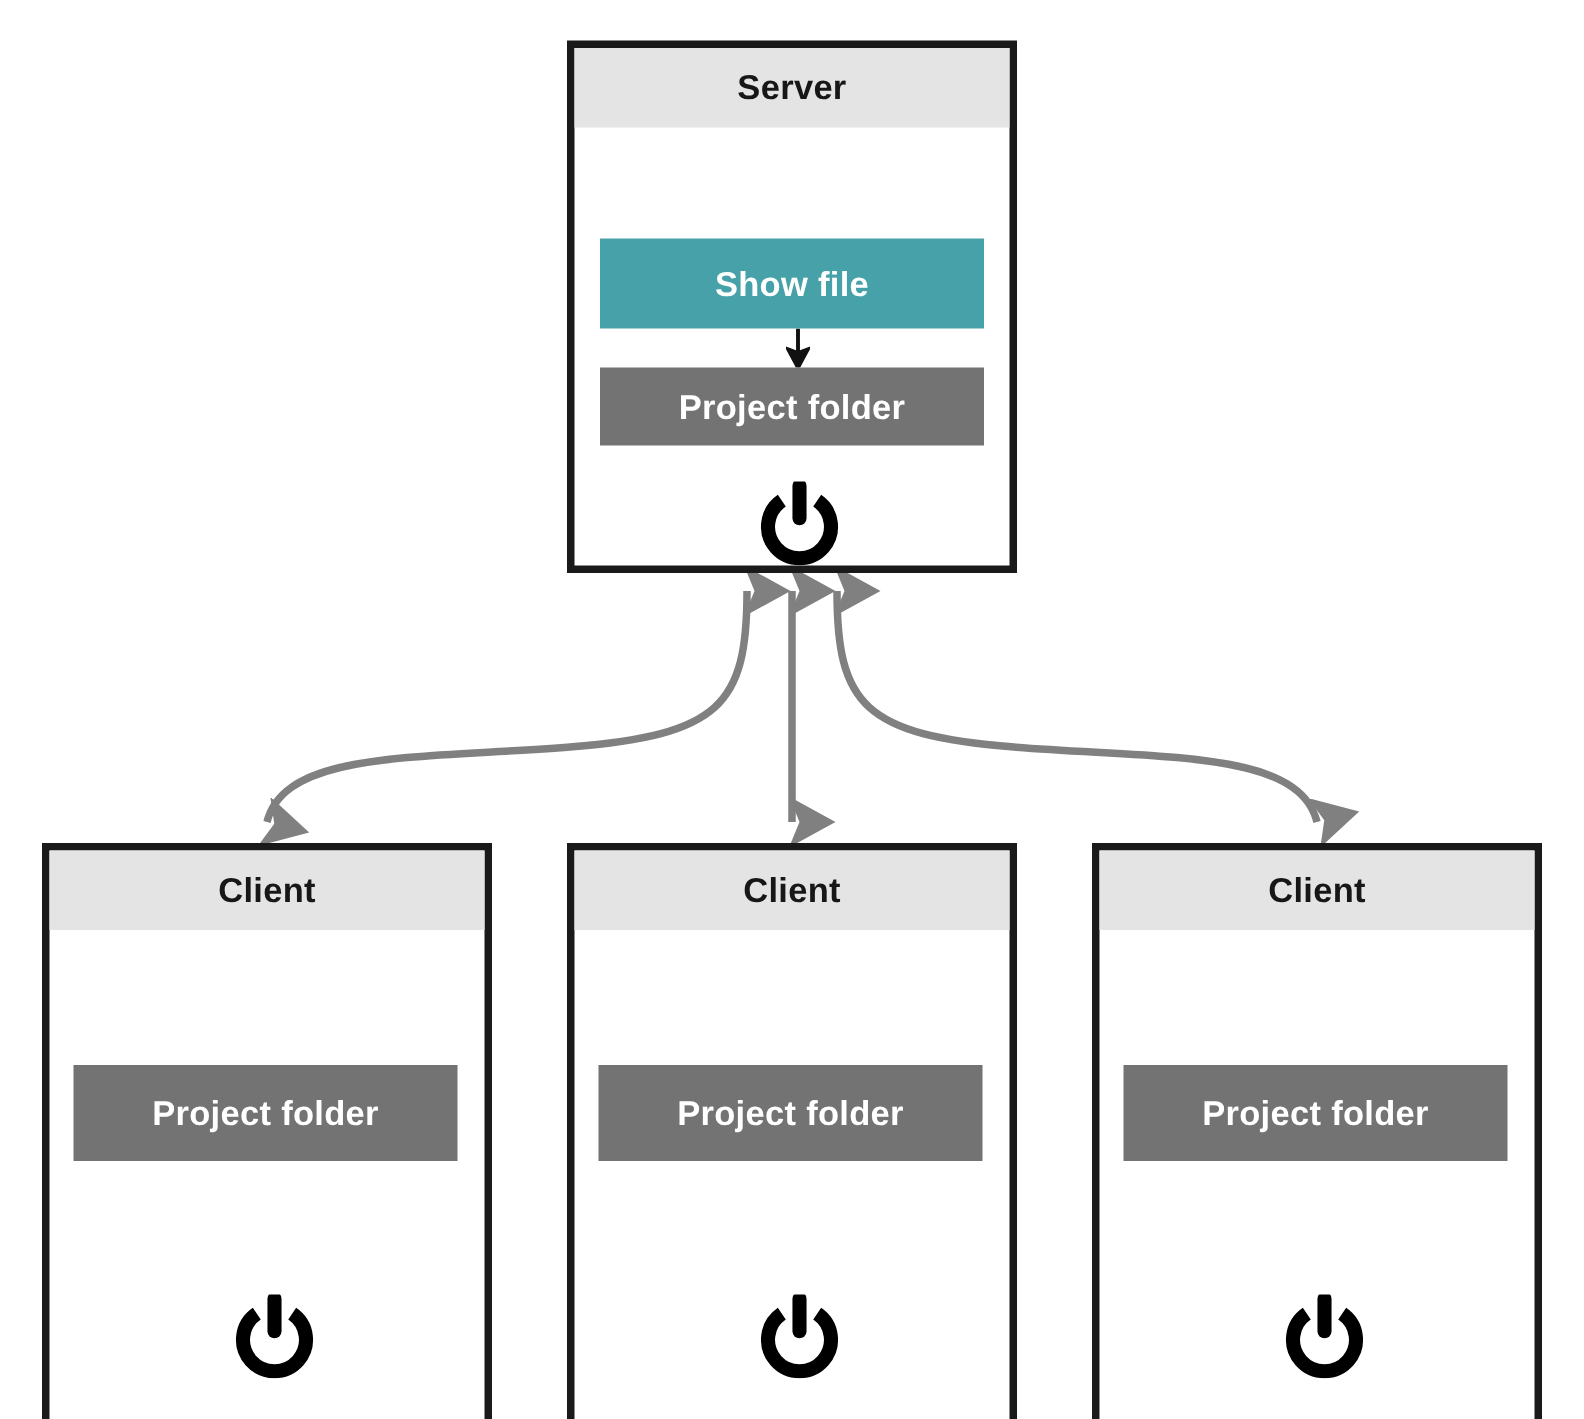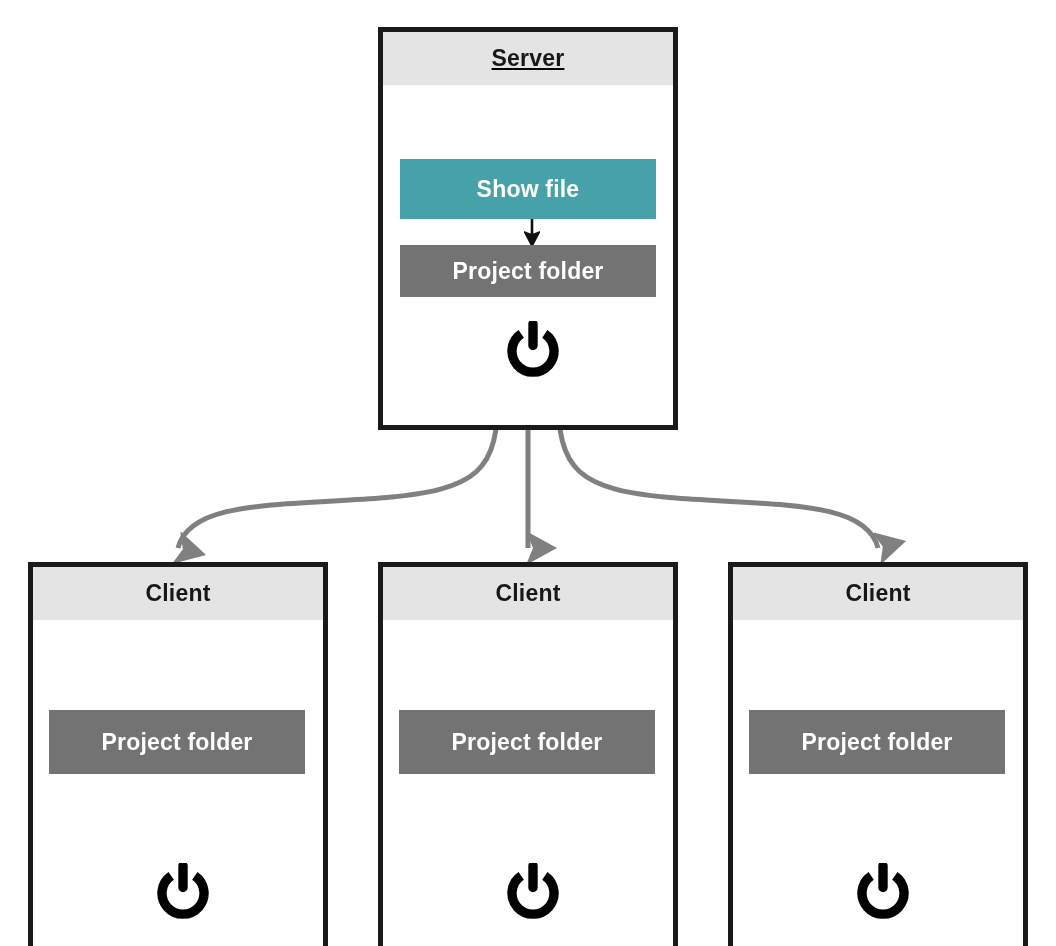--- a/index.html
+++ b/index.html
@@ -56,22 +56,21 @@
     text-align: left;
   }
   .bar-teal { background: #46a2a8; }
   .bar-orange { background: #737373; }
 
   
   #server-box {
     left: 378px;
     top: 27px;
     width: 300px;
-    height: 403px;
-    text-decoration: underline;
+    height: 355px;
   }
   #server-box .machine-header { height: 53px; }
   #server-box .machine-body { height: 292px; }
   #server-showfile-bar {
     left: 17px;
     top: 74px;
     width: 256px;
     height: 60px;
   }
   #server-projectfolder-bar {

